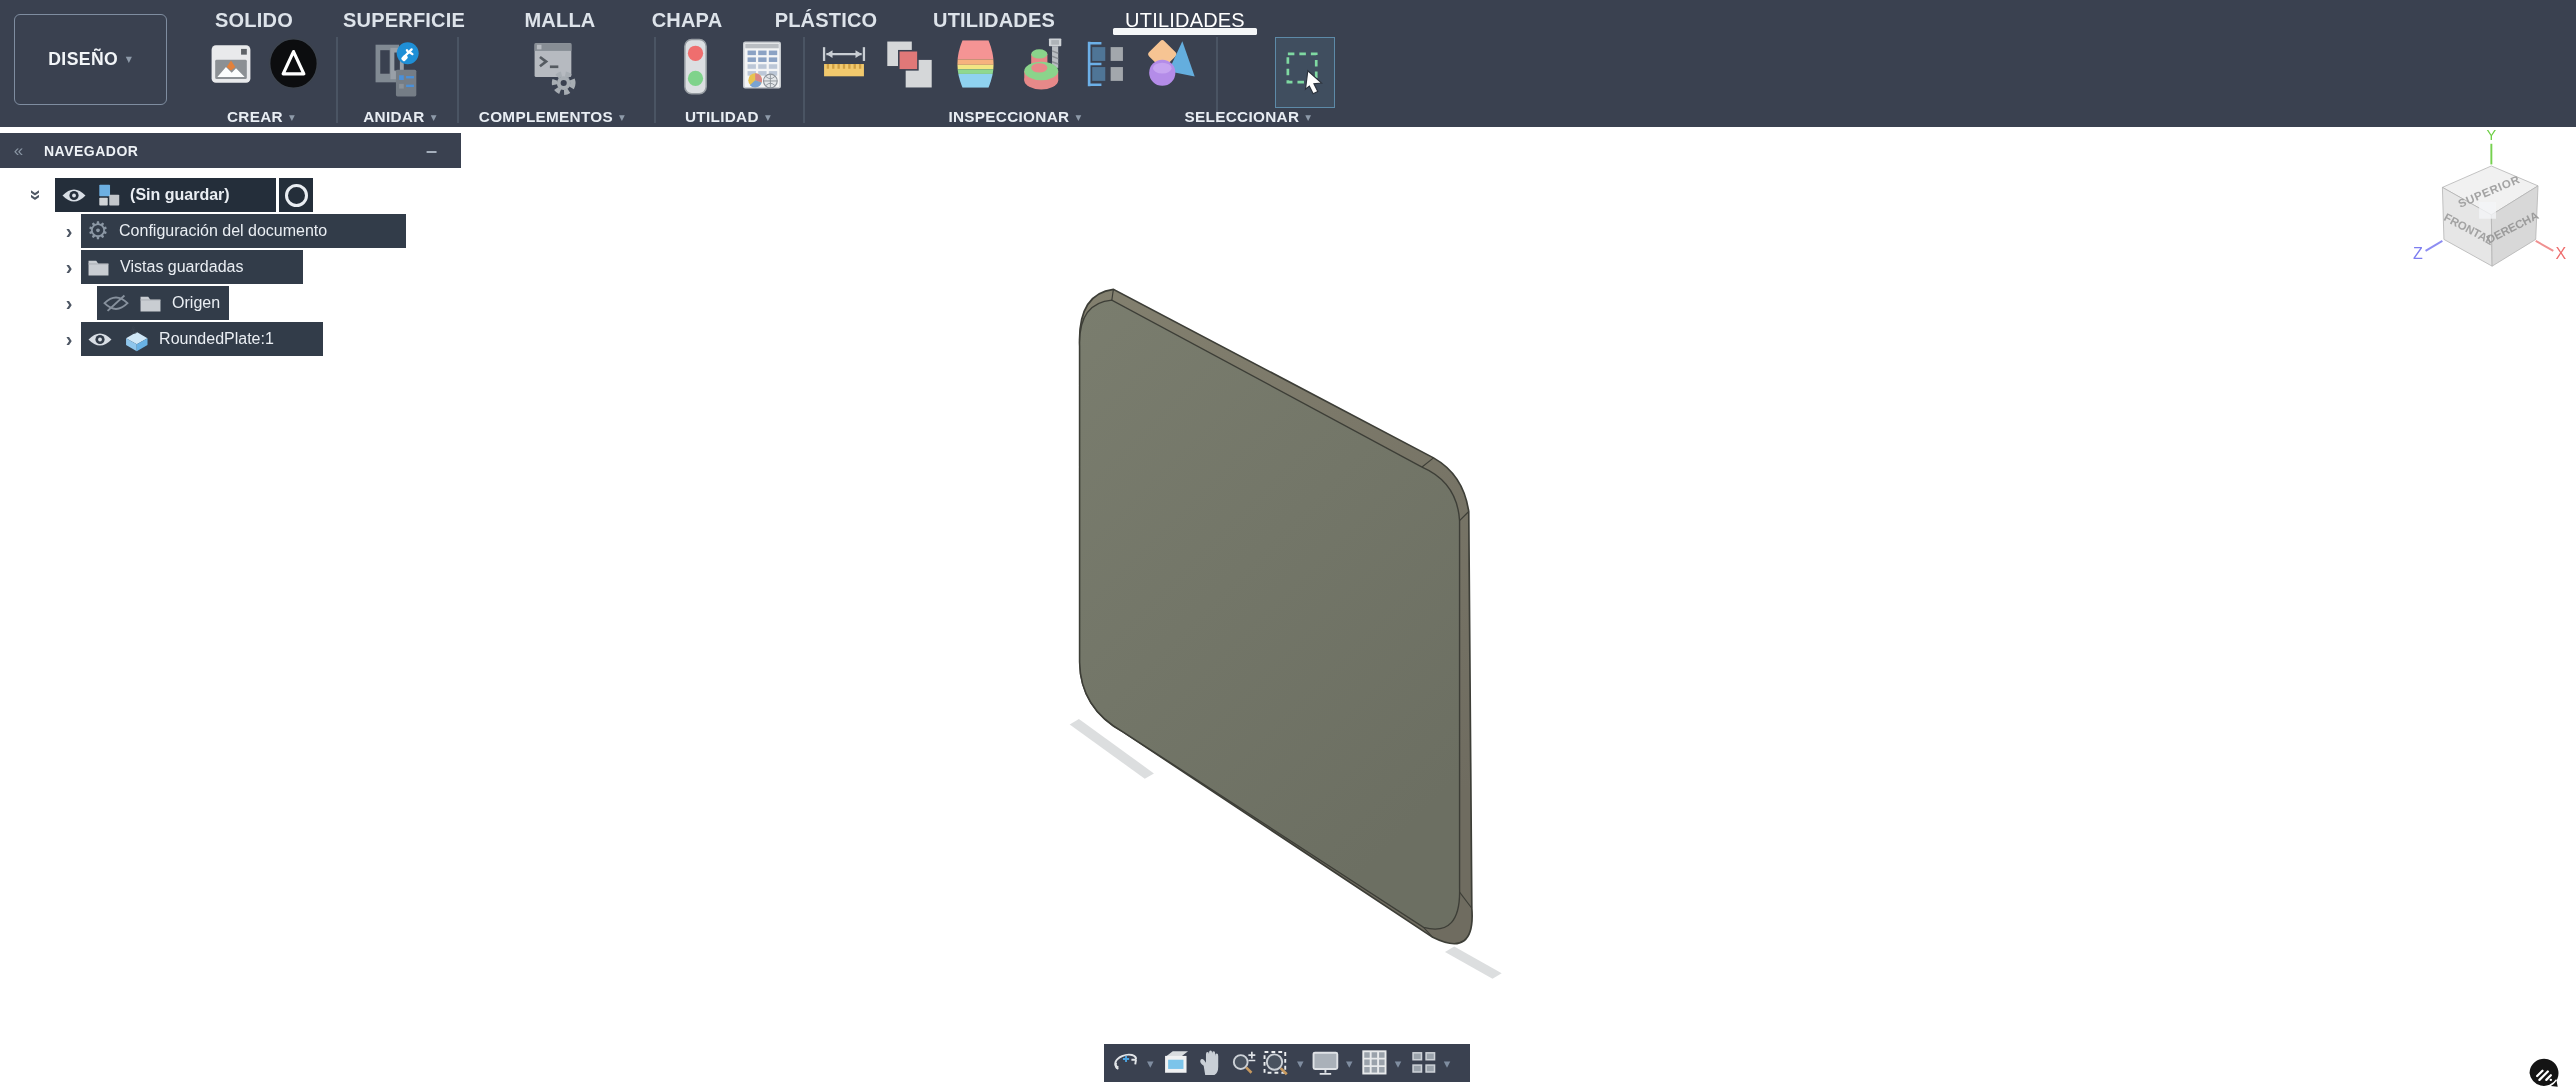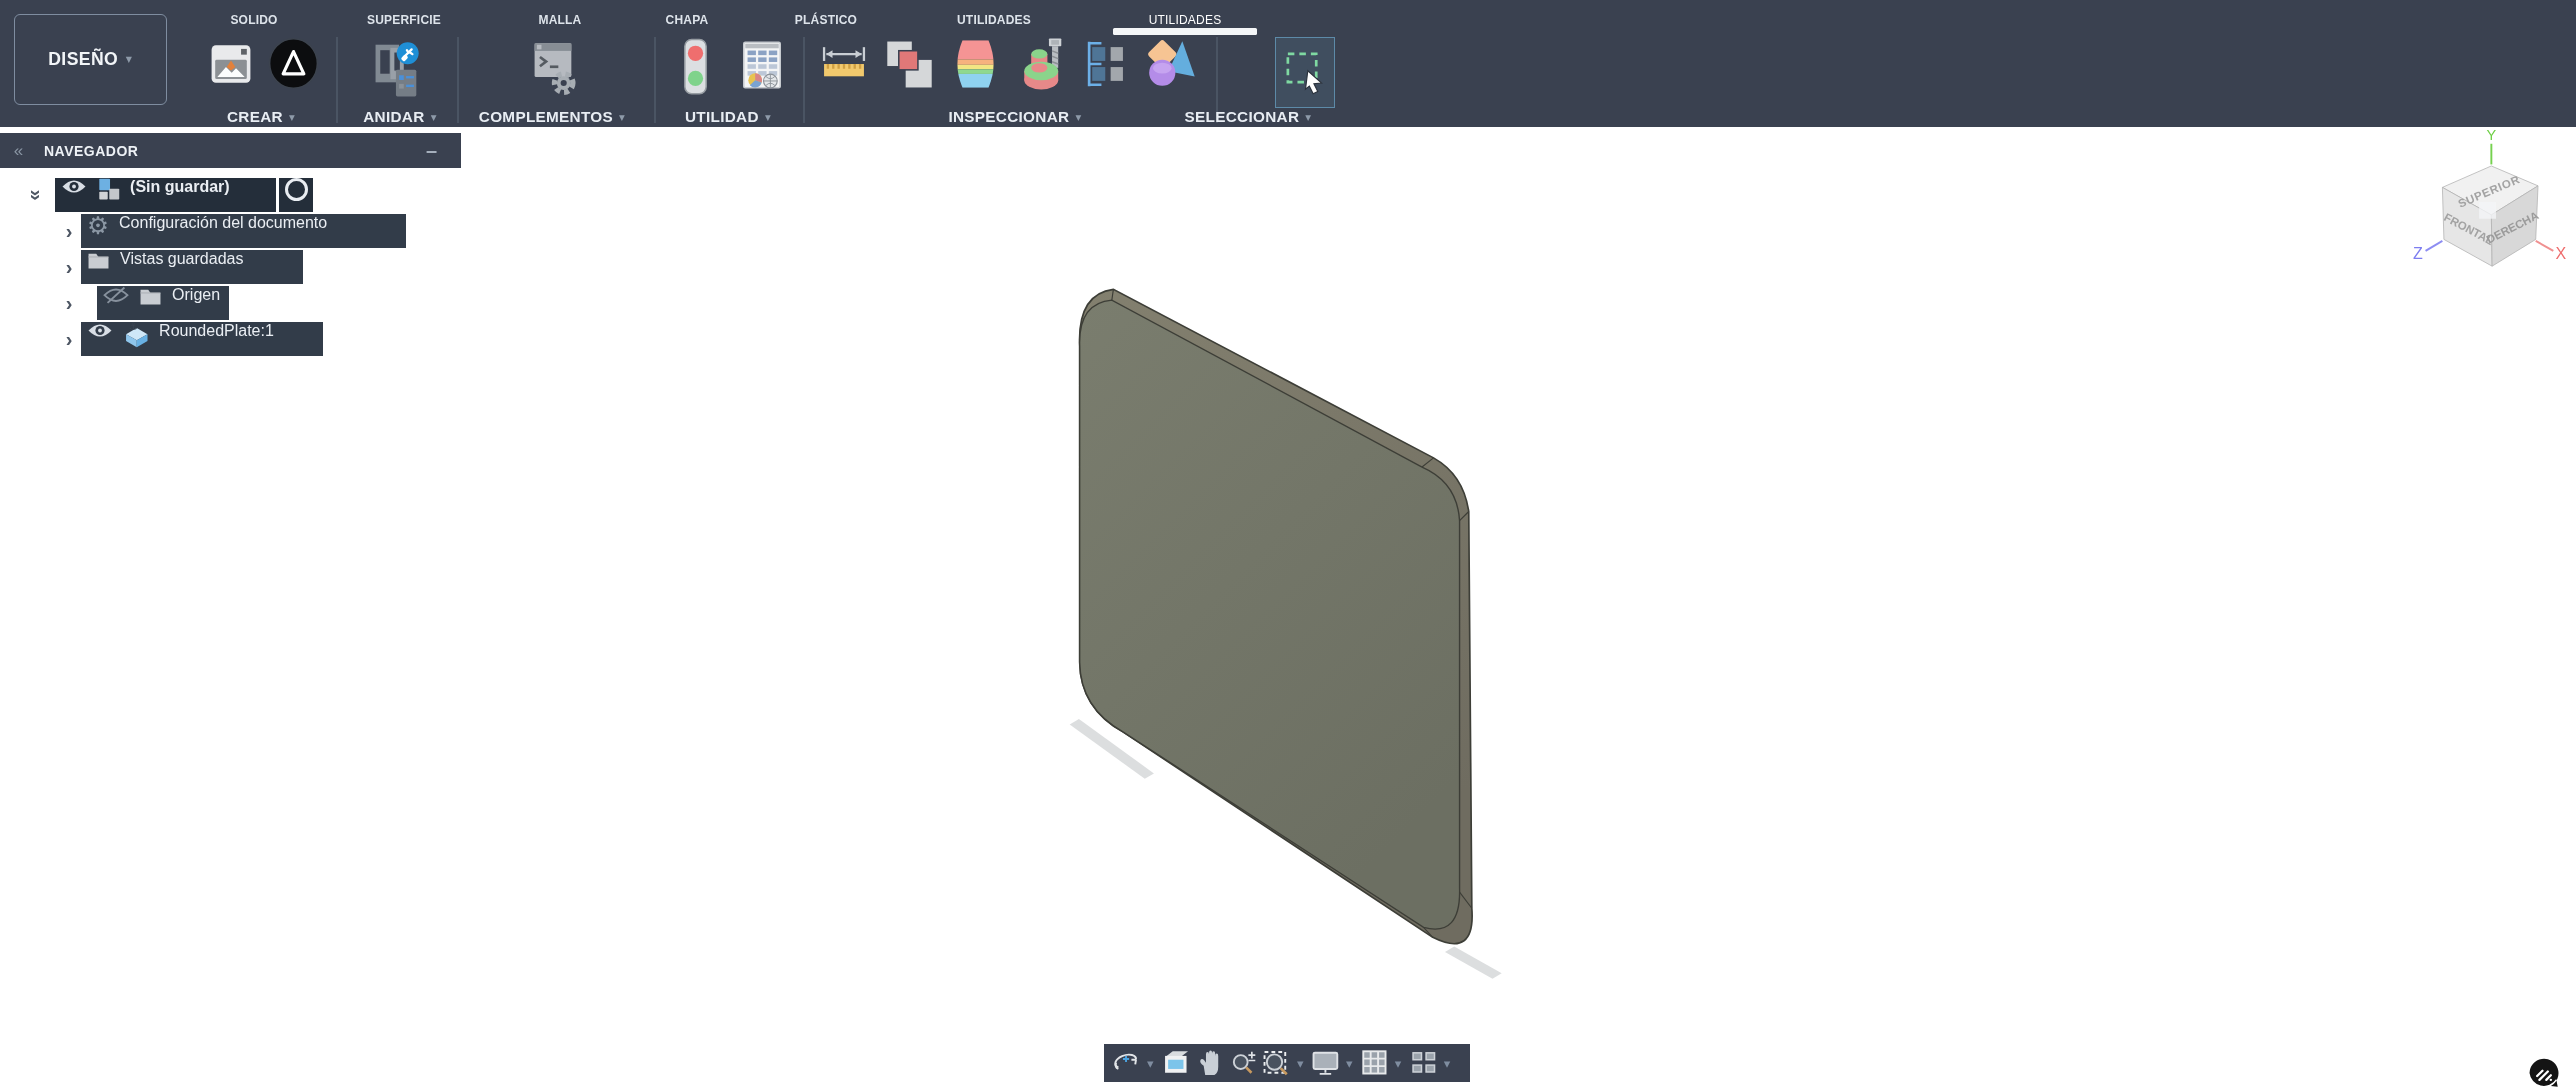--- a/index.html
+++ b/index.html
@@ -6,21 +6,21 @@
   .stage{position:relative;width:2576px;height:1090px;overflow:hidden;
          font-family:"Liberation Sans","DejaVu Sans",sans-serif;background:#ffffff;}
   .abs{position:absolute;}
 
   
   .ribbon{left:0;top:0;width:2576px;height:127px;background:#3a4150;}
   .workspace-btn{left:13.8px;top:13.8px;width:151px;height:89px;border:1.5px solid #7f8da0;
     border-radius:6px;display:flex;align-items:center;justify-content:center;gap:7.7px;
     color:#f2f5f8;font-size:17.6px;font-weight:700;letter-spacing:0.4px;cursor:pointer;}
   .caret{color:#8e9aa9;font-size:12.3px;}
-  .tab{top:9.2px;height:23px;transform:translateX(-50%);color:#dde3ea;font-size:12px;
+  .tab{top:9.2px;height:23px;transform:translateX(-50%);color:#dde3ea;font-size:20px;
     font-weight:600;letter-spacing:0.2px;white-space:nowrap;line-height:23px;cursor:pointer;}
   .tab.active{color:#ffffff;font-weight:400;}
   .tab-underline{left:1113px;top:28px;width:144px;height:6.9px;background:#f4f6f8;border-radius:1.5px;}
   .gsep{top:37px;width:1.5px;height:86px;background:#4a5463;}
   .glabel{top:107px;height:20px;transform:translateX(-50%);display:flex;align-items:center;gap:6.1px;
     color:#e8edf3;font-size:15.3px;font-weight:600;letter-spacing:0.3px;white-space:nowrap;cursor:pointer;}
   .glabel .caret{font-size:11.5px;}
   .ricon{display:flex;align-items:center;justify-content:center;cursor:pointer;}
   .select-btn{left:1275px;top:37px;width:58px;height:69px;border:1.5px solid #5d8aa8;
     background:rgba(93,138,168,.18);display:flex;align-items:center;justify-content:center;cursor:pointer;}
@@ -28,21 +28,21 @@
   
   .panelbar{background:#3a4150;display:flex;align-items:center;color:#eef2f6;}
   .nav-bar{left:0;top:133px;width:461px;height:35px;}
   .nav-title{font-size:14px;font-weight:700;letter-spacing:0.5px;margin-left:44px;}
   .collapse{position:absolute;left:13.8px;color:#8a96a4;font-size:17px;cursor:pointer;}
   .minbtn{position:absolute;left:426px;color:#a5afbc;font-size:20px;font-weight:700;cursor:pointer;line-height:35px;}
   .trow{left:0;width:461px;height:34px;}
   .tchev{position:absolute;top:0;width:18.4px;height:34px;color:#4e5764;font-size:20px;font-weight:700;
     text-align:center;line-height:34px;cursor:pointer;}
   .tchev.down{transform:rotate(90deg);}
-  .tbox{position:absolute;top:0;height:34px;background:#323c49;display:flex;
+  .tbox{position:absolute;top:0;height:34px;background:#323c49;display:flex;align-items:center;
     gap:10px;padding-left:6.1px;box-sizing:border-box;cursor:pointer;}
   .tbox.sel{background:#242e3a;}
   .tlabel{color:#eaeef3;font-size:16px;white-space:nowrap;}
   .tlabel.b{font-weight:700;}
   .gear-glyph{font-family:"DejaVu Sans",sans-serif;font-size:24.5px;color:#8b97a4;line-height:1;}
   .oring{width:17px;height:17px;border:3.8px solid #e9edf2;border-radius:50%;}
 
   
   .comments-bar{left:0;top:1050px;width:461px;height:34px;}
   .comments-title{font-size:16px;font-weight:700;letter-spacing:0.5px;margin-left:44px;}

